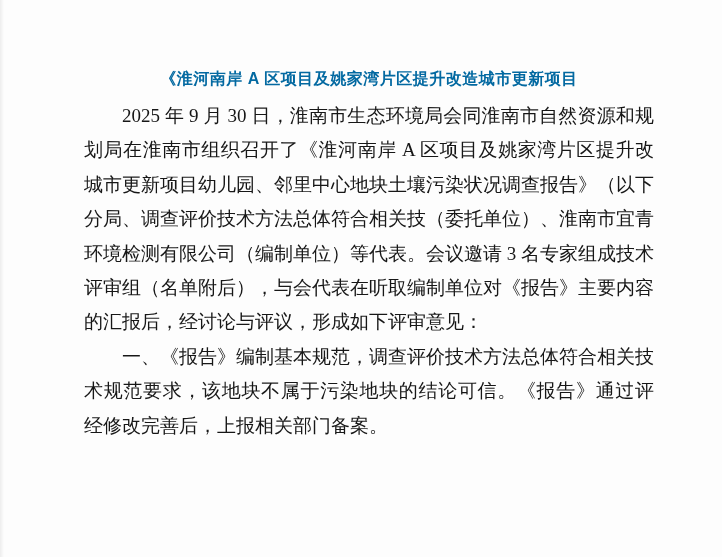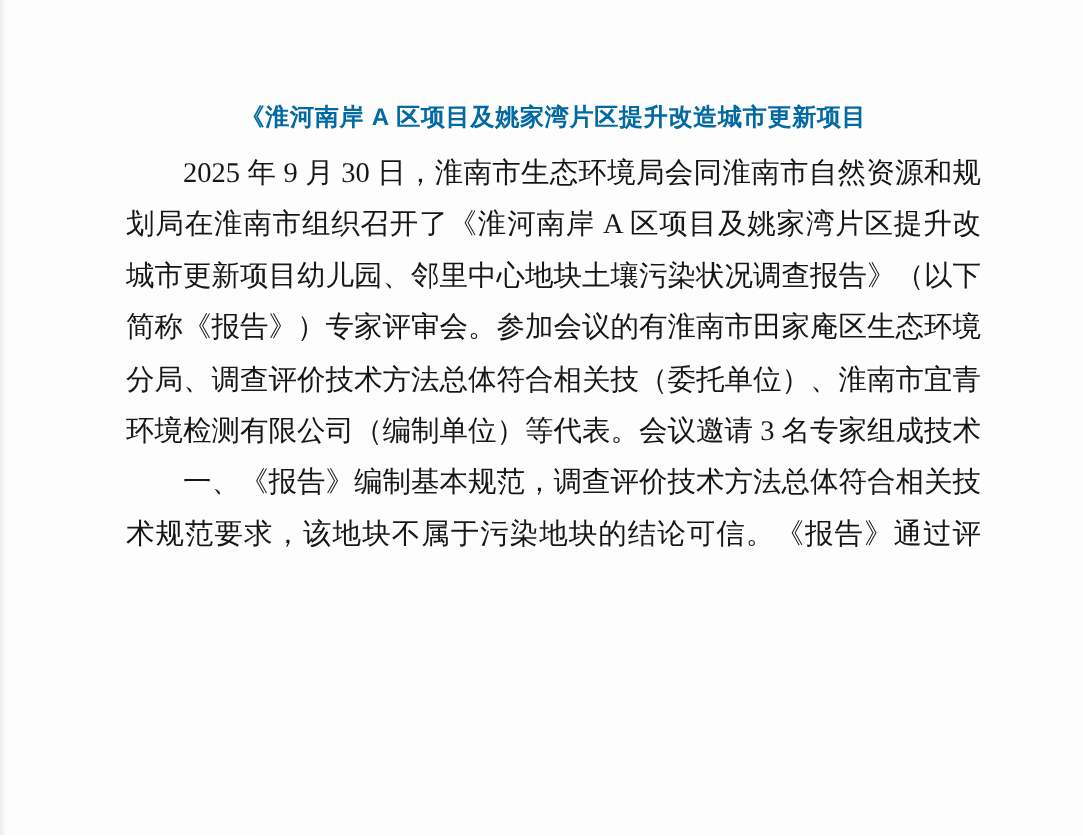--- a/index.html
+++ b/index.html
@@ -74,25 +74,27 @@
     <div class="title-block">
       <div class="title-line">《淮河南岸 A 区项目及姚家湾片区提升改造城市更新项目</div>
     </div>
 
     <div class="doc-body">
 
       <div>
         <div class="body-line para-start">2025 年 9 月 30 日，淮南市生态环境局会同淮南市自然资源和规</div>
         <div class="body-line">划局在淮南市组织召开了《淮河南岸 A 区项目及姚家湾片区提升改造</div>
         <div class="body-line">城市更新项目幼儿园、邻里中心地块土壤污染状况调查报告》（以下</div>
-        <div class="body-line">简称《报告》）专家评审会。参加会议的有淮南市田家庵区生态环境</div>
         <div class="body-line">分局、调查评价技术方法总体符合相关技（委托单位）、淮南市宜青</div>
         <div class="body-line">环境检测有限公司（编制单位）等代表。会议邀请 3 名专家组成技术</div>
+        <div class="body-line">评审组（名单附后），与会代表在听取编制单位对《报告》主要内容</div>
+        <div class="body-line para-end">的汇报后，经讨论与评议，形成如下评审意见：</div>
       </div>
 
       <div>
         <div class="body-line para-start">一、《报告》编制基本规范，调查评价技术方法总体符合相关技</div>
         <div class="body-line">术规范要求，该地块不属于污染地块的结论可信。《报告》通过评审，</div>
+        <div class="body-line para-end">经修改完善后，上报相关部门备案。</div>
       </div>
 
     </div>
   </div>
 </div>
 
 </body></html>

